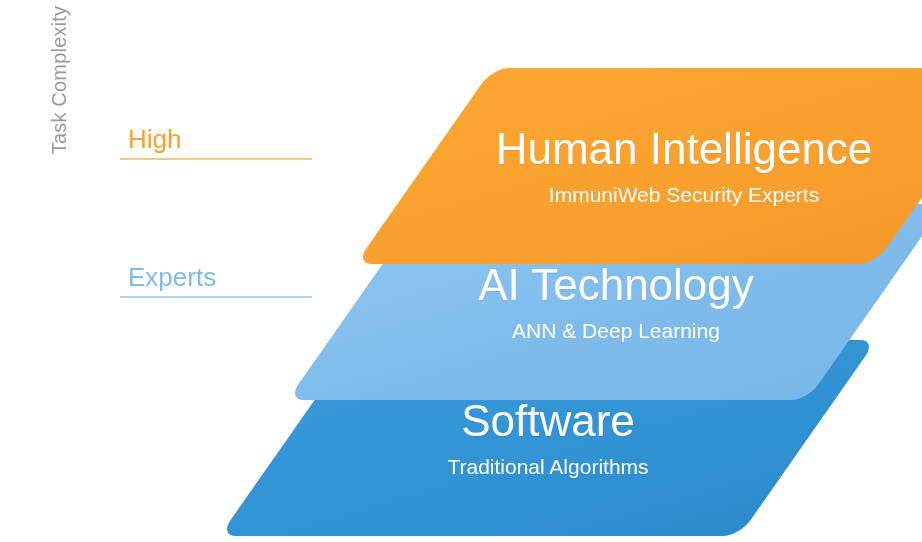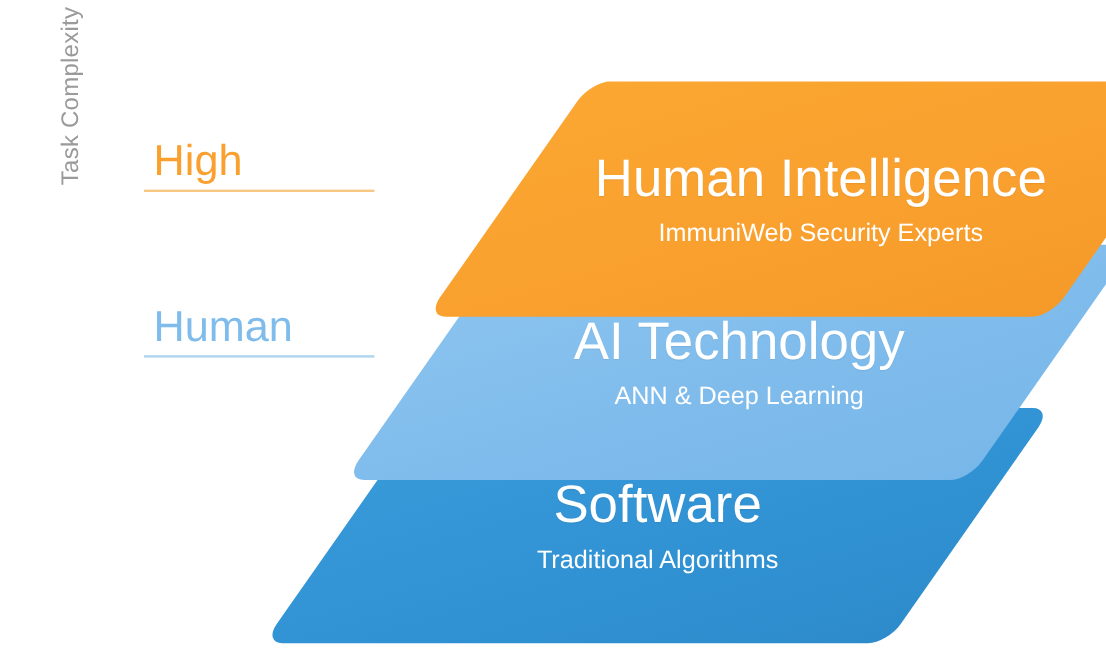--- a/index.html
+++ b/index.html
@@ -42,21 +42,21 @@
   .tick {
     position: absolute;
     left: 118px;
     width: 230px;
     height: 60px;
   }
   .tick-label {
     position: absolute;
     left: 10px;
     bottom: 16px;
-    font-size: 36px;
+    font-size: 26px;
     white-space: nowrap;
     line-height: 1;
   }
   .tick-rule {
     position: absolute;
     left: 2px;
     bottom: 8px;
     width: 192px;
     height: 2px;
   }
@@ -160,21 +160,21 @@
 <div id="diagram-root">
 
   <div class="axis-title">Task Complexity</div>
 
   <div class="tick tick-high">
     <span class="tick-label">High</span>
     <span class="tick-rule"></span>
   </div>
 
   <div class="tick tick-med">
-    <span class="tick-label">Human</span>
+    <span class="tick-label">Experts</span>
     <span class="tick-rule"></span>
   </div>
 
 
   <div class="layers">
 
     <div class="layer layer-software">
       <div class="overlap-shade"></div>
       <div class="layer-text">
         <div class="layer-title">Software</div>

